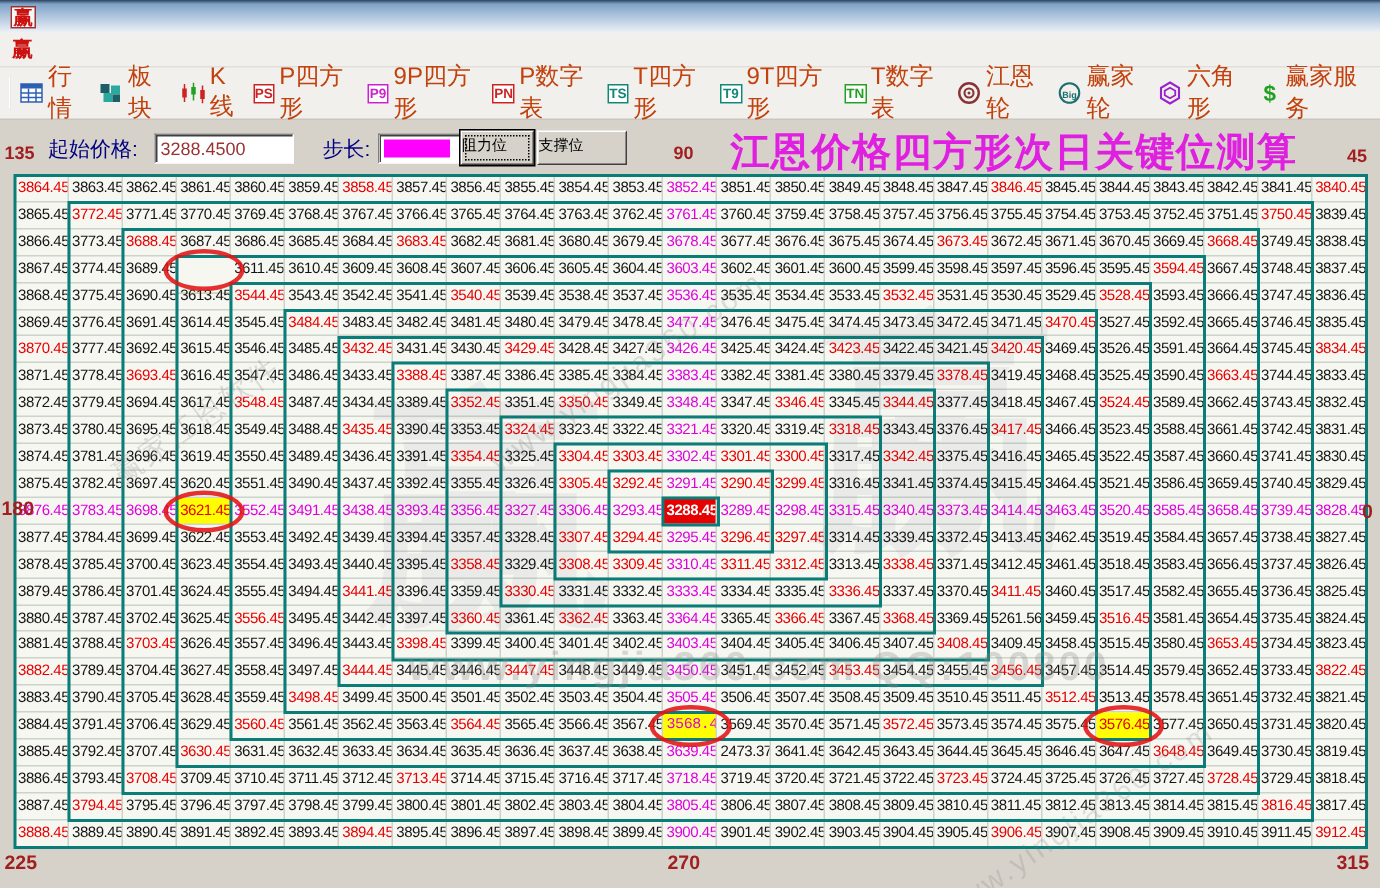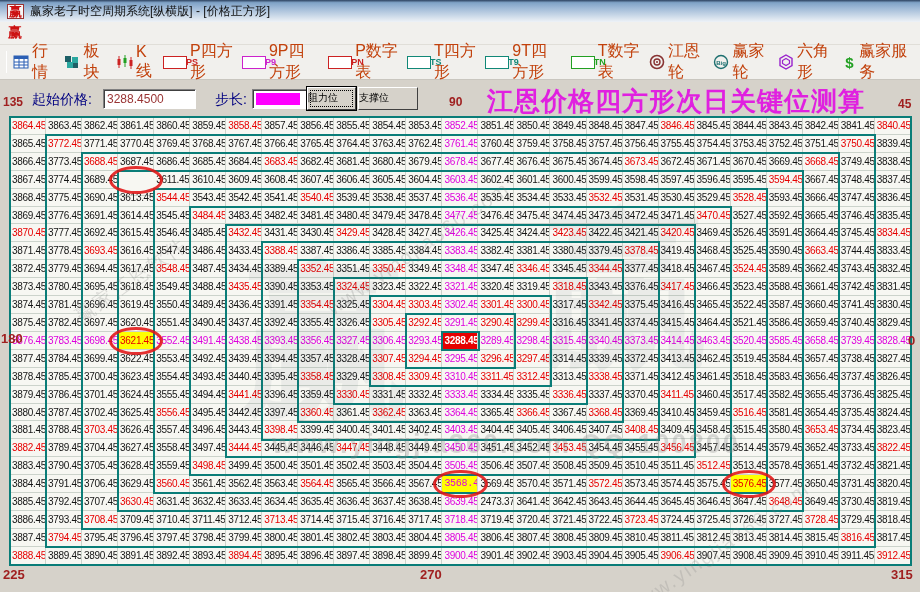--- a/index.html
+++ b/index.html
@@ -19,21 +19,21 @@
   .menubar { position:absolute; left:0; top:22px; width:920px; height:23px; background:#f1f0ed; display:flex; align-items:center; border-bottom:1px solid #e0ded8; }
   .menu-logo { color:#cc1111; font-weight:bold; font-size:14px; margin:0 8px 0 8px; }
   .menu-items { display:flex; }
   .mitem { font-size:13px; color:#111; padding:2px 10px; cursor:default; }
 
   
   .toolbar { position:absolute; left:0; top:45px; width:920px; height:35px; background:#f1f0ed; display:flex; align-items:center; border-bottom:1px solid #c9c6bf; }
   .tsep { width:1px; height:22px; background:#b9b6af; border-right:1px solid #fff; margin:0 6px 0 6px; }
   .titem { display:flex; align-items:center; margin-right:9px; cursor:default; }
   .ticon { width:17px; height:15px; display:inline-flex; align-items:center; justify-content:center; margin-right:3px; }
-  .badge { display:inline-block; width:17px; height:13px; font-size:9px; font-weight:bold; line-height:11px; text-align:center; background:#fff; border:1px solid; margin-right:3px;padding-left:22px; }
+  .badge { display:inline-block; width:17px; height:13px; font-size:9px; font-weight:bold; line-height:11px; text-align:center; background:#fff; border:1px solid; margin-right:3px; }
   .tlabel { font-size:16px; color:#c2410c; }
   .dollar { color:#22a022; font-weight:bold; font-size:15px; }
 
   
   .controls { position:absolute; left:0; top:80px; width:920px; height:37px; }
   .angle-lbl { position:absolute; font-size:12px; color:#a02020; font-weight:bold; }
   .ctl-label { position:absolute; font-size:14px; color:#000080; }
   .price-input { position:absolute; left:103px; top:9px; width:93px; height:20px; background:#fff;
     border:1px solid; border-color:#808080 #fff #fff #808080; box-shadow:inset 1px 1px 0 #404040;
     font-size:12px; color:#993333; padding:0 3px; font-family:"Liberation Sans","DejaVu Sans",sans-serif; }
@@ -60,21 +60,20 @@
 
   .edge-lbl { position:absolute; font-size:13px; color:#a02020; font-weight:bold; }
 </style>
 </head>
 <body>
 
 <div class="win">
 
   <div class="titlebar">
     <span class="win-logo">赢</span>
-    <span class="title-text">赢家老子时空周期系统[纵横版] - [价格正方形]</span>
   </div>
 
   <div class="menubar">
     <span class="menu-logo">赢</span>
   </div>
 
   <div class="toolbar">
     <span class="tsep"></span>
     <div style="display:flex;align-items:center;">
         <div class="titem">
@@ -609,21 +608,21 @@
         <span class="cell red">3360.45</span>
         <span class="cell">3361.45</span>
         <span class="cell red">3362.45</span>
         <span class="cell">3363.45</span>
         <span class="cell mag">3364.45</span>
         <span class="cell">3365.45</span>
         <span class="cell red">3366.45</span>
         <span class="cell">3367.45</span>
         <span class="cell red">3368.45</span>
         <span class="cell">3369.45</span>
-        <span class="cell">3410.45</span>
+        <span class="cell">5261.56</span>
         <span class="cell">3459.45</span>
         <span class="cell red">3516.45</span>
         <span class="cell">3581.45</span>
         <span class="cell">3654.45</span>
         <span class="cell">3735.45</span>
         <span class="cell">3824.45</span>
         <span class="cell">3881.45</span>
         <span class="cell">3788.45</span>
         <span class="cell red">3703.45</span>
         <span class="cell">3626.45</span>
@@ -845,16 +844,16 @@
       <div class="wm" style="left: 530px; top: 60px; font-size: 170px; opacity: 0.06; font-weight: bold; color: rgb(51, 68, 85); transform: rotate(0deg); letter-spacing: 2px;">赢</div>
       <div class="wm" style="left: 55px; top: 150px; font-size: 20px; opacity: 0.22; font-weight: normal; color: rgb(119, 119, 119); transform: rotate(-35deg); letter-spacing: 2px;">赢家江恩软件</div>
       <div class="wm" style="left: 300px; top: 120px; font-size: 20px; opacity: 0.22; font-weight: normal; color: rgb(119, 119, 119); transform: rotate(-35deg); letter-spacing: 2px;">www.yingjia360.com</div>
       <div class="wm" style="left: 240px; top: 312px; font-size: 27px; opacity: 0.3; font-weight: bold; color: rgb(138, 138, 138); transform: rotate(0deg); letter-spacing: 2px; margin-left: 22px;">www.yingjia360.com QQ:100800</div>
       <div class="wm" style="left: 600px; top: 420px; font-size: 20px; opacity: 0.2; font-weight: normal; color: rgb(119, 119, 119); transform: rotate(-35deg); letter-spacing: 2px;">www.yingjia360.com</div>
     </div>
 
   <span class="edge-lbl" style="left:1px;top:331px;">180</span>
   <span class="edge-lbl" style="left:908px;top:333px;">0</span>
   <span class="edge-lbl" style="left:3px;top:567px;">225</span>
-  <span class="edge-lbl" style="left:420px;top:567px;">270</span>
+  <span class="edge-lbl" style="left:445px;top:567px;">270</span>
   <span class="edge-lbl" style="left:891px;top:567px;">315</span>
 
 </div>
 
 </body></html>

